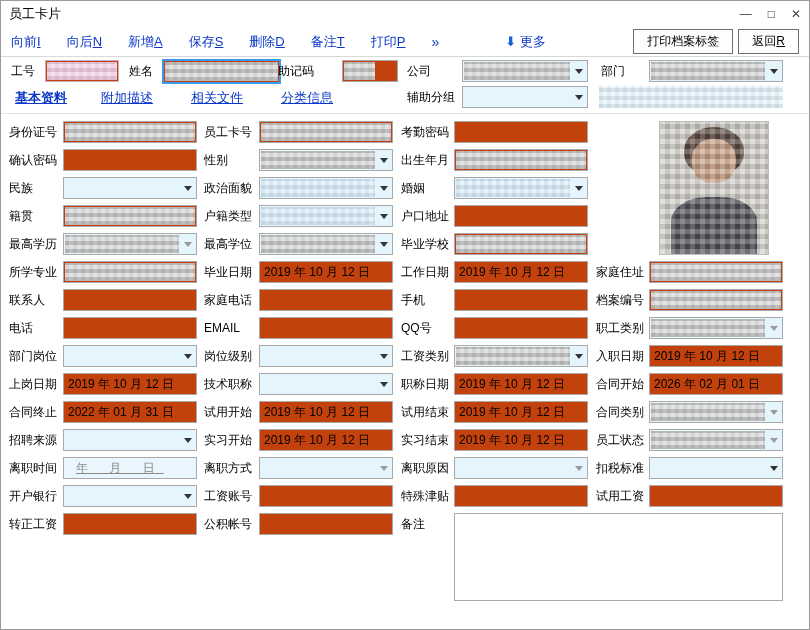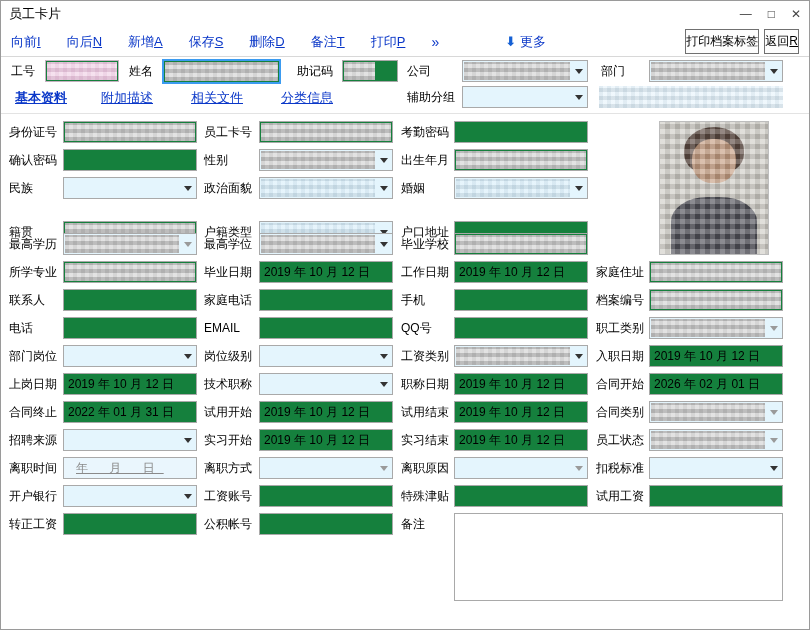--- a/index.html
+++ b/index.html
@@ -13,49 +13,49 @@
 .win-controls{margin-left:auto;display:flex;gap:16px;color:#444;font-size:12px;}
 .win-controls span{cursor:default;line-height:18px;}
 
 
 .toolbar{position:absolute;top:26px;left:0;right:0;height:30px;display:flex;align-items:center;padding:0 10px;border-bottom:1px solid #d8d8d8;background:#fff;}
 .tlink{font-size:13px;color:#0a37c8;margin-right:26px;cursor:pointer;white-space:nowrap;}
 .tlink .accel{text-decoration:underline;}
 .chev{font-size:14px;color:#0a37c8;margin-right:10px;}
 .more{margin-left:56px;font-size:13px;color:#0a37c8;cursor:pointer;white-space:nowrap;}
 .more .dn{color:#1560d4;font-weight:bold;margin-right:4px;}
-.btn{font-size:12px;color:#000;background:#fdfdfd;border:1px solid #707070;padding:3px 0;cursor:pointer;white-space:nowrap;}
+.btn{font-size:12px;color:#000;background:#fdfdfd;border:1px solid #707070;padding:3px 13px;cursor:pointer;white-space:nowrap;}
 .btn + .btn{margin-left:5px;}
 .btn .accel{text-decoration:underline;}
 .rightbtns{margin-left:auto;display:flex;align-items:center;}
 
 
 .lblh{position:absolute;font-size:12px;line-height:24px;white-space:nowrap;color:#000;}
 .tab{position:absolute;top:88px;font-size:13px;color:#0a37c8;text-decoration:underline;cursor:pointer;white-space:nowrap;font-family:Liberation Serif, serif;}
 .tab.active{font-weight:bold;}
 .sep2{position:absolute;left:0;right:0;top:112px;height:1px;background:#e3e3e3;}
 
 
 .lbl{position:absolute;font-size:12px;line-height:22px;white-space:nowrap;color:#000;}
-.ctl{position:absolute;height:22px;border:1px solid #a9a9a9;background:#15803d;font-size:12px;line-height:20px;padding:0 4px;color:#000;overflow:hidden;}
+.ctl{position:absolute;height:22px;border:1px solid #a9a9a9;background:#c2410c;font-size:12px;line-height:20px;padding:0 4px;color:#000;overflow:hidden;}
 .combo{background:#e4f5fd;padding-right:18px;}
 .arrow{position:absolute;right:0;top:0;width:16px;height:100%;display:flex;align-items:center;justify-content:center;cursor:pointer;}
 .arrow::after{content:"";width:0;height:0;border:4px solid transparent;border-top:5px solid #333;margin-top:5px;}
 .dis .arrow::after{border-top-color:#9a9a9a;}
 .pxfill{position:absolute;inset:1px;background-image:repeating-linear-gradient(0deg,rgba(140,140,140,.5) 0 4px,rgba(214,214,214,.5) 4px 8px),repeating-linear-gradient(90deg,#d4d4d4 0 4px,#efefef 4px 8px);}
 .combo .pxfill{right:17px;}
 .pxlite{position:absolute;inset:1px;background-image:repeating-linear-gradient(0deg,rgba(150,175,190,.3) 0 4px,rgba(226,241,250,.3) 4px 8px),repeating-linear-gradient(90deg,rgba(196,214,226,.5) 0 4px,rgba(236,246,252,.5) 4px 8px);}
 .combo .pxlite{right:17px;}
 .pxpink{background-image:repeating-linear-gradient(0deg,rgba(199,152,183,.45) 0 4px,rgba(242,216,233,.45) 4px 8px),repeating-linear-gradient(90deg,#ecd2e4 0 4px,#f8e8f3 4px 8px);}
 .pxhalf{right:40%;}
 .leave{background:#eaf6fd;color:#8a8a8a;padding-left:12px;letter-spacing:9px;text-decoration:underline;}
 .remarkbox{position:absolute;left:453px;top:512px;width:329px;height:88px;border:1px solid #a9a9a9;background:#fff;}
 
 
-.r1{top:120px}.r2{top:148px}.r3{top:176px}.r4{top:220px}.r5{top:232px}.r6{top:260px}.r7{top:288px}.r8{top:316px}.r9{top:344px}.r10{top:372px}.r11{top:400px}.r12{top:428px}.r13{top:456px}.r14{top:484px}.r15{top:512px}
+.r1{top:120px}.r2{top:148px}.r3{top:176px}.r4{top:204px}.r5{top:232px}.r6{top:260px}.r7{top:288px}.r8{top:316px}.r9{top:344px}.r10{top:372px}.r11{top:400px}.r12{top:428px}.r13{top:456px}.r14{top:484px}.r15{top:512px}
 .cl1{left:8px}.cl2{left:203px}.cl3{left:400px}.cl4{left:595px}
 .cf1{left:62px;width:134px}.cf2{left:258px;width:134px}.cf3{left:453px;width:134px}.cf4{left:648px;width:134px}
 
 
 .photo{position:absolute;left:658px;top:120px;width:110px;height:134px;background:#cfccc5;border:1px solid #bdbdbd;overflow:hidden;}
 .ph-hair{position:absolute;left:22%;top:4%;width:56%;height:36%;background:#544138;border-radius:50% 50% 45% 45%;}
 .ph-face{position:absolute;left:30%;top:13%;width:40%;height:33%;background:#c49a7d;border-radius:46%;}
 .ph-body{position:absolute;left:10%;top:57%;width:80%;height:44%;background:#474750;border-radius:42% 42% 0 0;}
 .pxover{position:absolute;inset:0;background-image:repeating-linear-gradient(0deg,rgba(255,255,255,.22) 0 5px,rgba(40,40,40,.1) 5px 10px),repeating-linear-gradient(90deg,rgba(255,255,255,.2) 0 5px,rgba(60,60,60,.12) 5px 10px);}
 </style>
@@ -92,21 +92,21 @@
   <span class="lblh" style="left:10px;top:58px;">工号</span>
   <div class="ctl" style="left:44px;top:59px;width:74px;border-color:#c5b2c0;">
       <div class="pxfill pxpink"></div>
     </div>
 
   <span class="lblh" style="left:128px;top:58px;">姓名</span>
   <div class="ctl" style="left:161px;top:58px;width:119px;height:25px;border:2px solid #3b9bf0;">
       <div class="pxfill"></div>
     </div>
 
-  <span class="lblh" style="left:296px;top:58px;">助记码</span>
+  <span class="lblh" style="left:277px;top:58px;">助记码</span>
   <div class="ctl" style="left:341px;top:59px;width:56px;">
       <div class="pxfill pxhalf"></div>
     </div>
 
   <span class="lblh" style="left:406px;top:58px;">公司</span>
   <div class="ctl combo" style="left:461px;top:59px;width:126px;">
       <div class="pxfill"></div>
       <span class="arrow"></span>
     </div>
 

